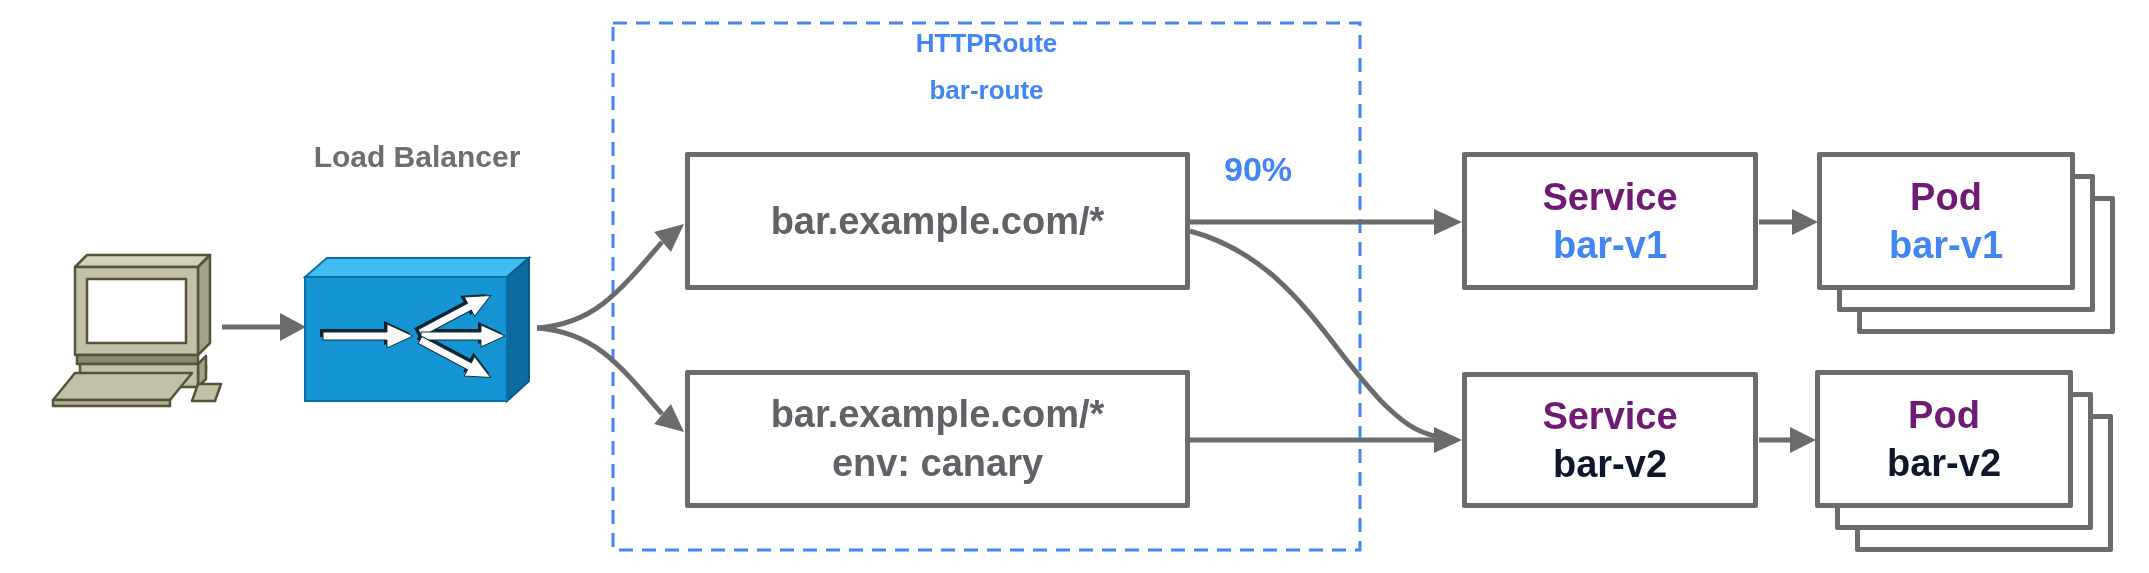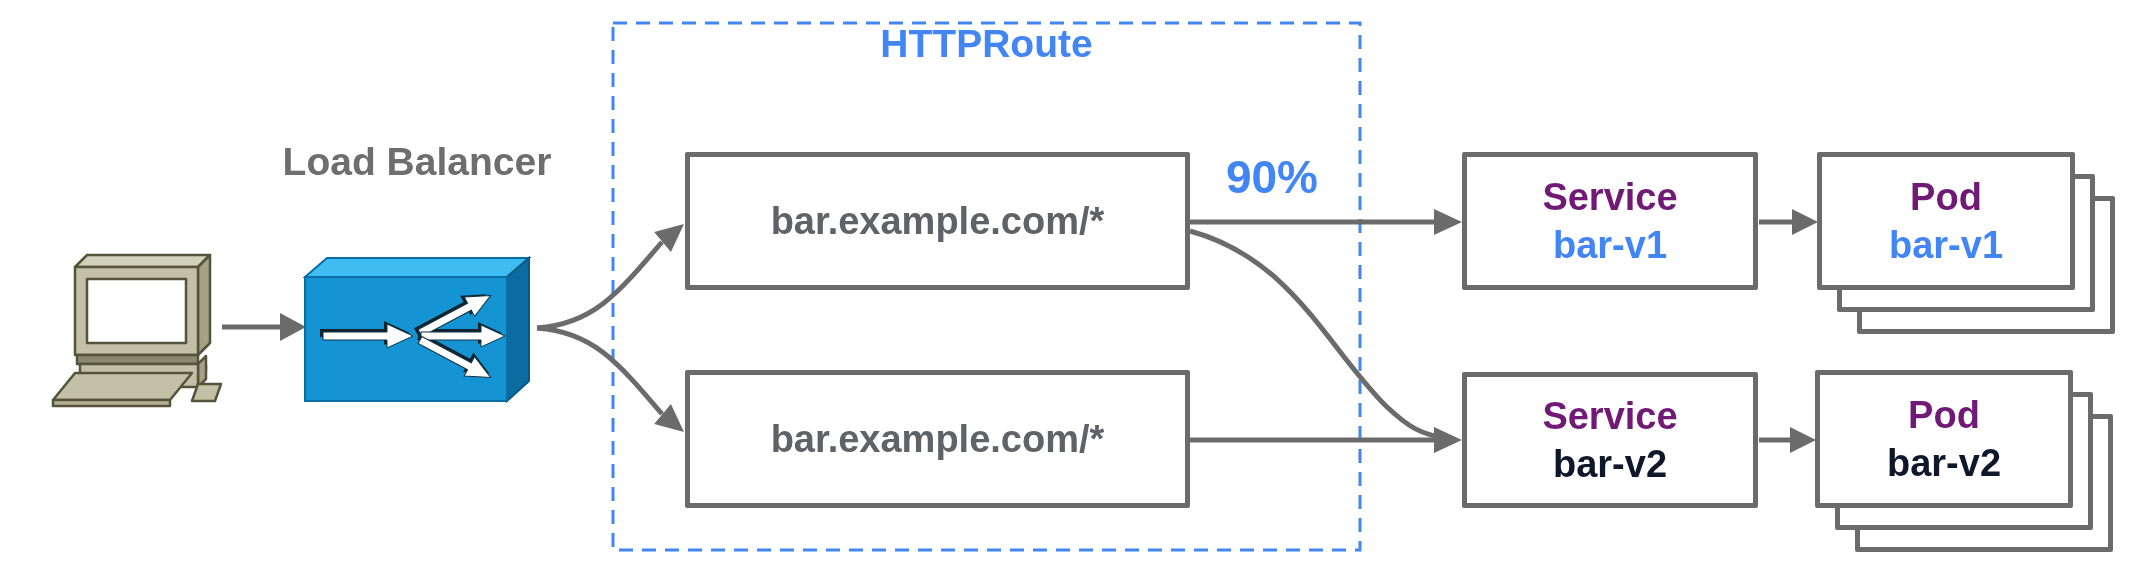--- a/index.html
+++ b/index.html
@@ -6,24 +6,24 @@
   #stage{position:relative;width:2149px;height:573px;background:#ffffff;overflow:hidden;
          font-family:"Liberation Sans",sans-serif;}
   svg.layer{position:absolute;left:0;top:0;}
   .box{position:absolute;box-sizing:border-box;background:#ffffff;border:5px solid #6b6b6b;
        border-radius:2px;display:flex;flex-direction:column;align-items:center;justify-content:center;
        font-weight:bold;font-size:38px;line-height:48px;color:#5f6368;text-align:center;}
   .lbl-gray{color:#701a75;}
   .blue{color:#4285f4;}
   .green{color:#0f172a;}
   #lb-label{position:absolute;left:227px;top:140px;width:380px;text-align:center;
-            font-size:39px;font-weight:bold;color:#6e6e6e;}
+            font-size:30px;font-weight:bold;color:#6e6e6e;}
   #route-title{position:absolute;left:613px;top:20px;width:747px;text-align:center;
-               font-size:39px;line-height:47px;font-weight:bold;color:#4285f4;}
-  .pct{position:absolute;font-size:46px;font-weight:bold;width:120px;text-align:right;}
+               font-size:26px;line-height:47px;font-weight:bold;color:#4285f4;}
+  .pct{position:absolute;font-size:34px;font-weight:bold;width:120px;text-align:center;}
   #pct-90{left:1198px;top:150px;color:#4285f4;}
   #pct-10{left:1196px;top:290px;color:#34a853;}
   .pod-stack{position:absolute;width:298px;height:234px;border-radius:18px;}
   .pod-layer{position:absolute;width:258px;height:138px;box-sizing:border-box;background:#fff;
              border:5px solid #6b6b6b;border-radius:2px;}
   .pod-layer.l1{left:20px;top:22px;}
   .pod-layer.l2{left:40px;top:44px;}
   .pod-main{left:0;top:0;width:258px;height:138px;}
 </style>
 </head>
@@ -105,28 +105,30 @@
         <polygon points="0,-4 60,-4 60,-11 84,0 60,11 60,4 0,4" transform="translate(118,86)"></polygon>
         <polygon points="0,-4 56,-4 56,-11 80,0 56,11 56,4 0,4" transform="translate(117,90) rotate(28)"></polygon>
       </g>
     </g>
   </svg>
 
   <div id="lb-label">Load Balancer</div>
 
   <div id="route-title">
     <div>HTTPRoute</div>
+    <div>bar-route</div>
   </div>
 
   <div class="box" style="left:685px;top:152px;width:505px;height:138px;">
     <div>bar.example.com/*</div>
   </div>
 
   <div class="box" style="left:685px;top:370px;width:505px;height:138px;line-height:49px;">
     <div>bar.example.com/*</div>
+    <div>env: canary</div>
   </div>
 
   <div id="pct-90" class="pct">90%</div>
 
   <div class="box" style="left:1462px;top:152px;width:296px;height:138px;">
     <div class="lbl-gray">Service</div>
     <div class="blue">bar-v1</div>
   </div>
 
   <div class="box" style="left:1462px;top:372px;width:296px;height:136px;">

